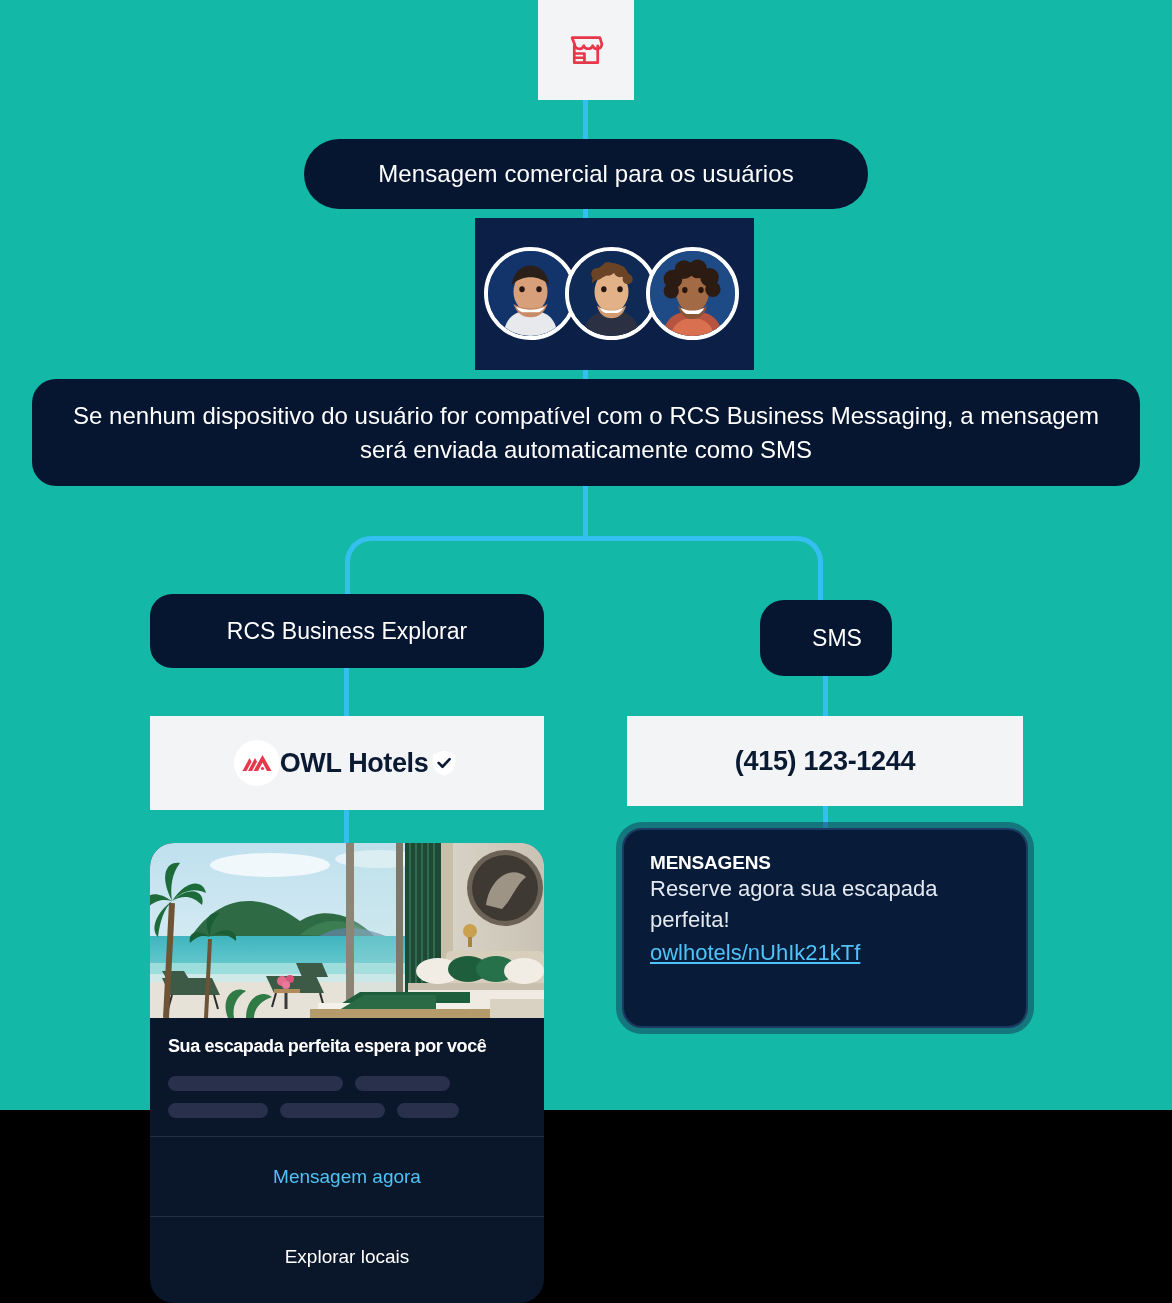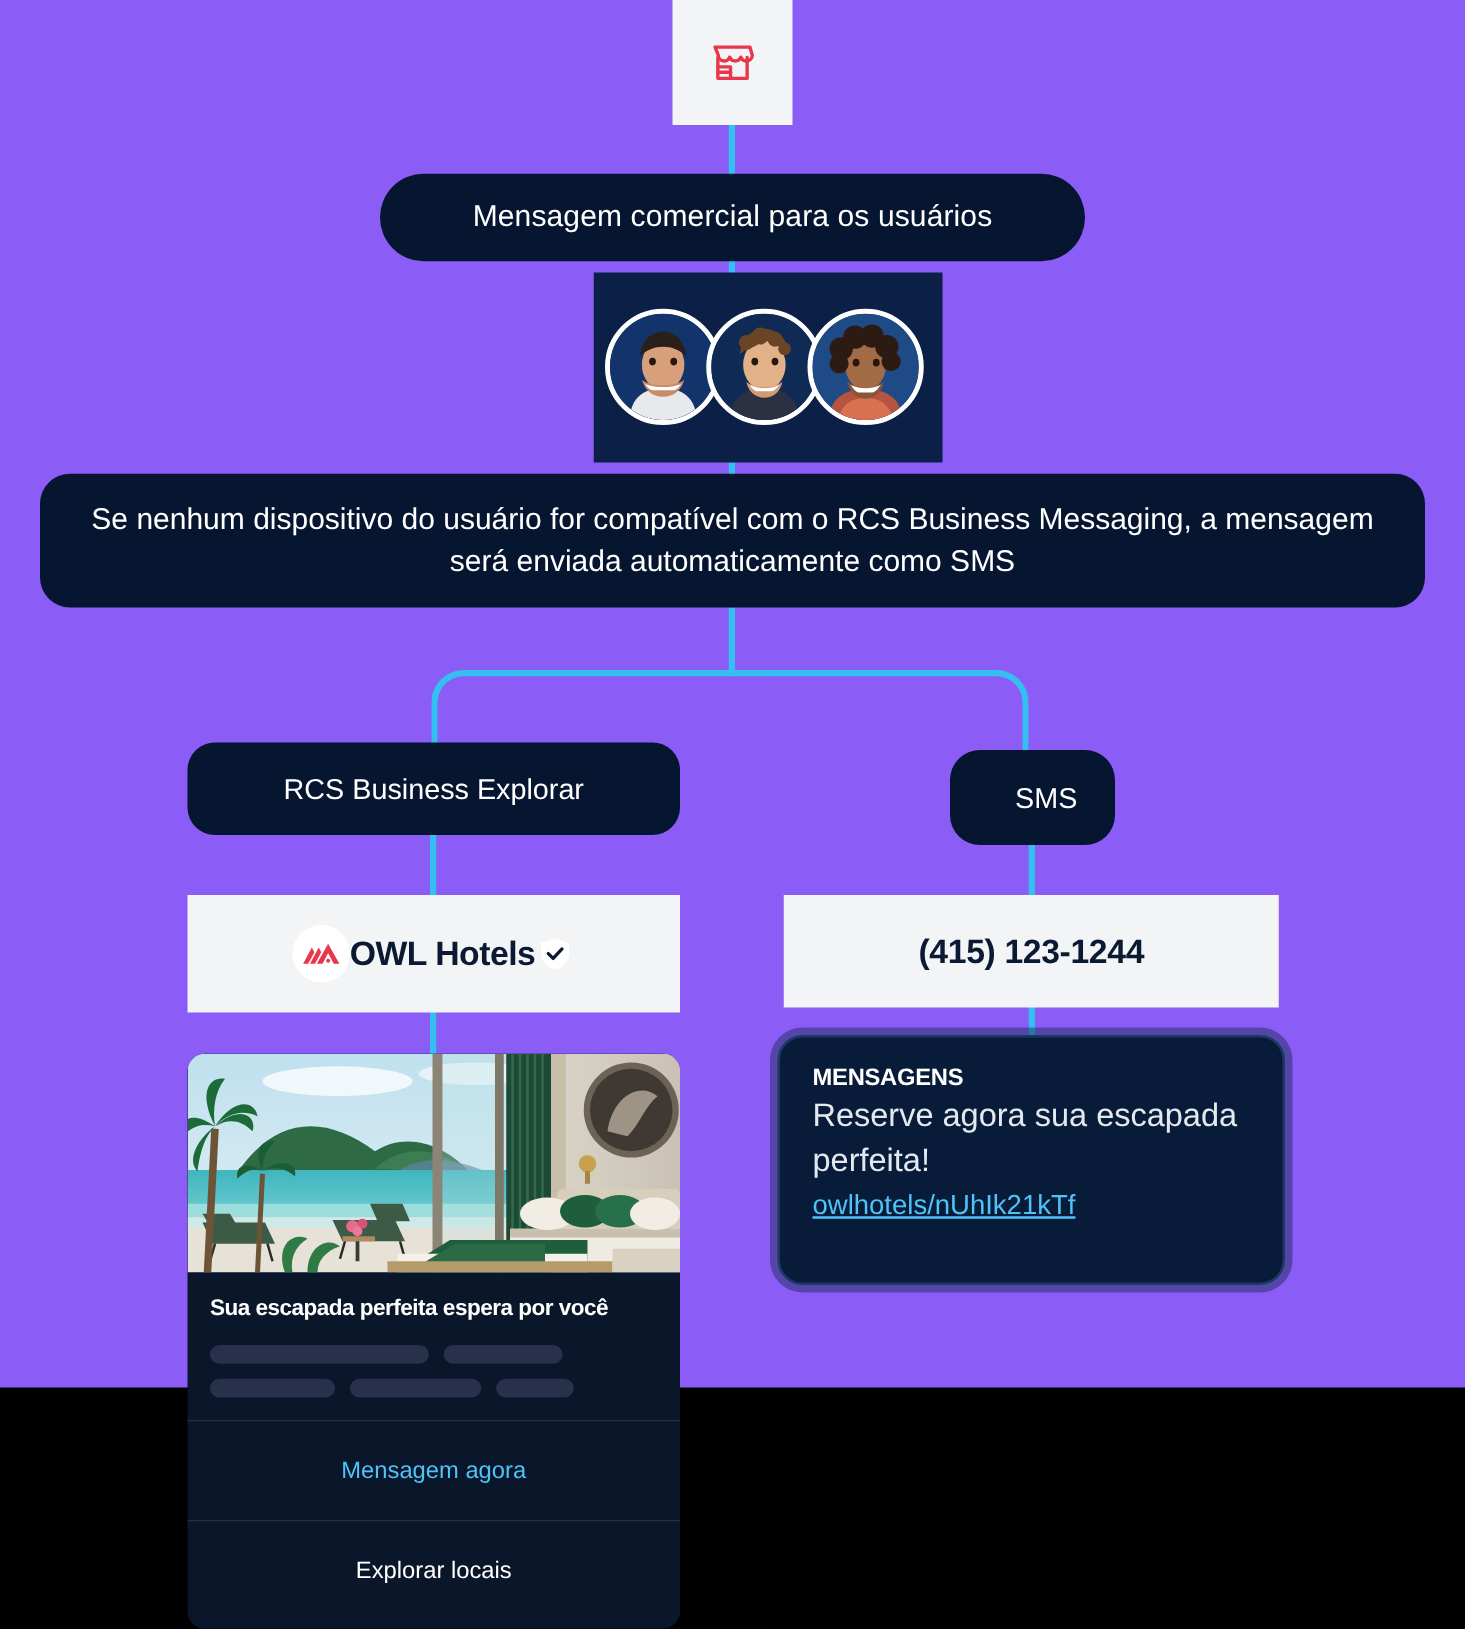--- a/index.html
+++ b/index.html
@@ -9,21 +9,21 @@
     height: 1303px;
     background: #000000;
     font-family: "Liberation Sans", sans-serif;
     overflow: hidden;
   }
 
   #stage {
     position: relative;
     width: 1172px;
     height: 1110px;
-    background: #8b5cf6;
+    background: #14b8a6;
   }
 
   
   .conn {
     position: absolute;
     background: #35BFF0;
     z-index: 1;
   }
   .conn-v { width: 5px; }
 
@@ -168,21 +168,21 @@
     display: flex; align-items: center; justify-content: center;
     flex: 0 0 auto;
   }
 
   
   #rcs-card {
     position: absolute;
     left: 150px; top: 843px;
     width: 394px; height: 460px;
     background: #0A1629;
-    border-radius: 14px;
+    border-radius: 24px;
     overflow: hidden;
     z-index: 3;
   }
   #rcs-hero {
     position: relative;
     width: 100%; height: 175px;
     overflow: hidden;
   }
   #rcs-body { padding: 18px 18px 0 18px; }
   #rcs-title {
@@ -221,21 +221,21 @@
     box-shadow: 0 0 0 6px rgba(20,40,75,0.45);
   }
   #sms-label {
     color: #FFFFFF;
     font-size: 19px;
     font-weight: bold;
     letter-spacing: -0.2px;
   }
   #sms-text {
     color: #E4E9F0;
-    font-size: 26px;
+    font-size: 22px;
     line-height: 1.4;
   }
   #sms-link {
     display: inline-block;
     margin-top: 4px;
     color: #4FC3F7;
     font-size: 22px;
     text-decoration: underline;
   }
 </style>

